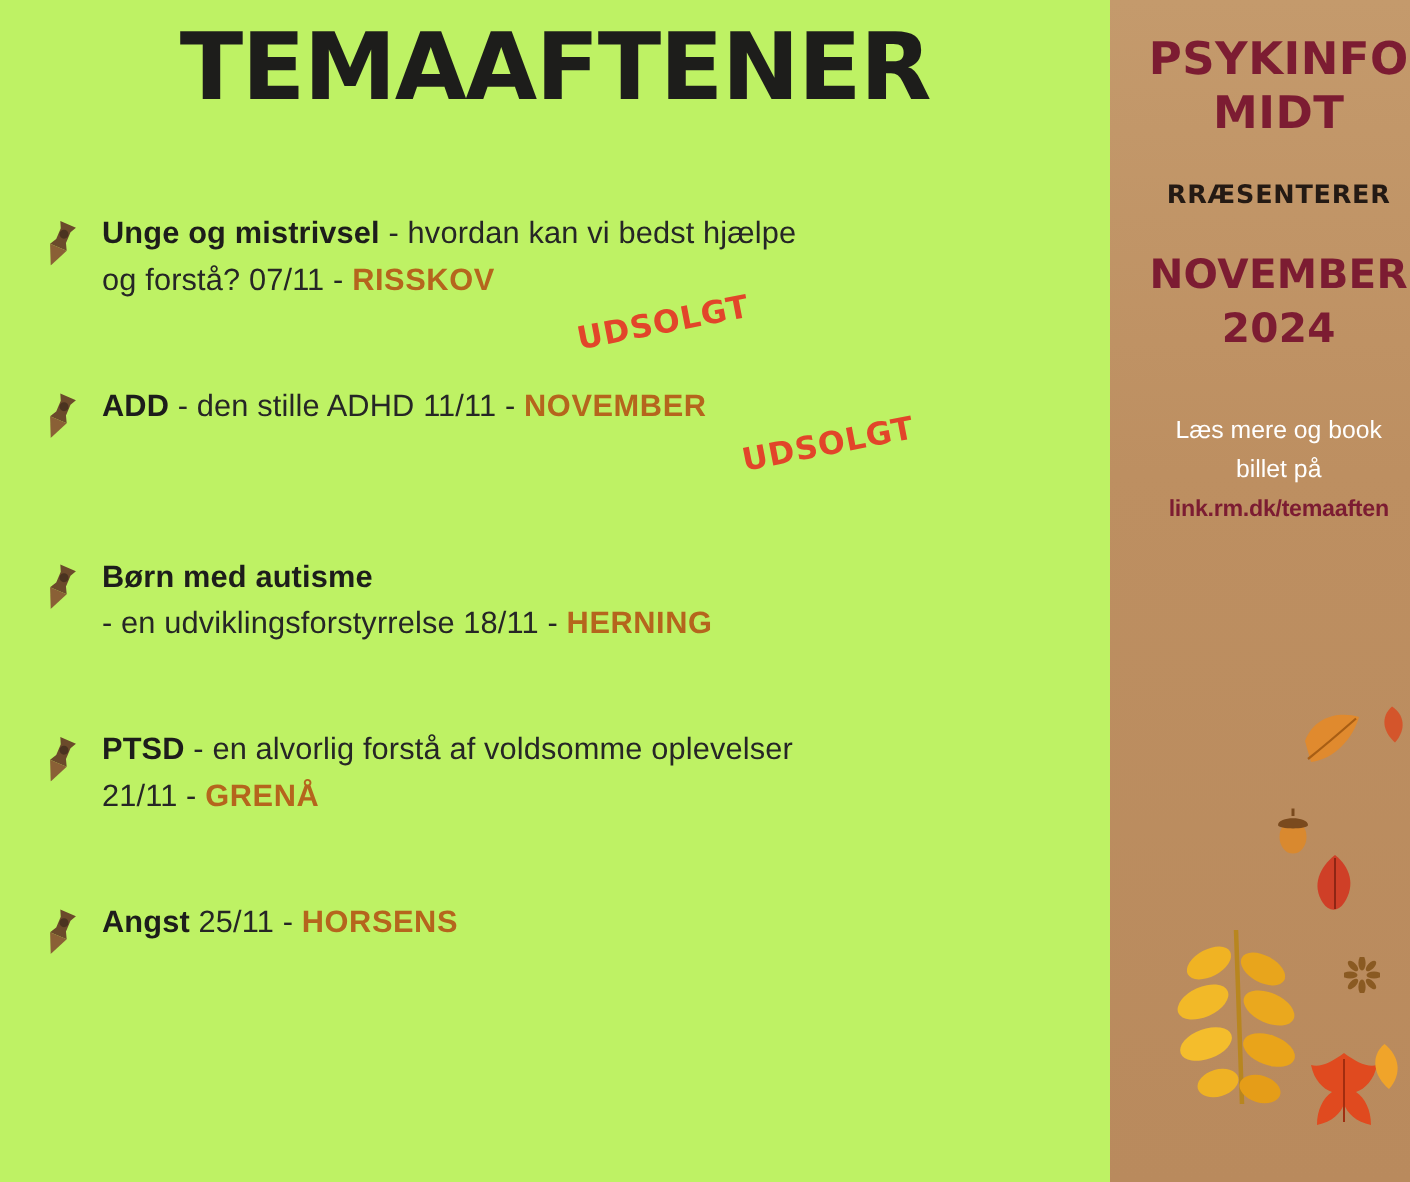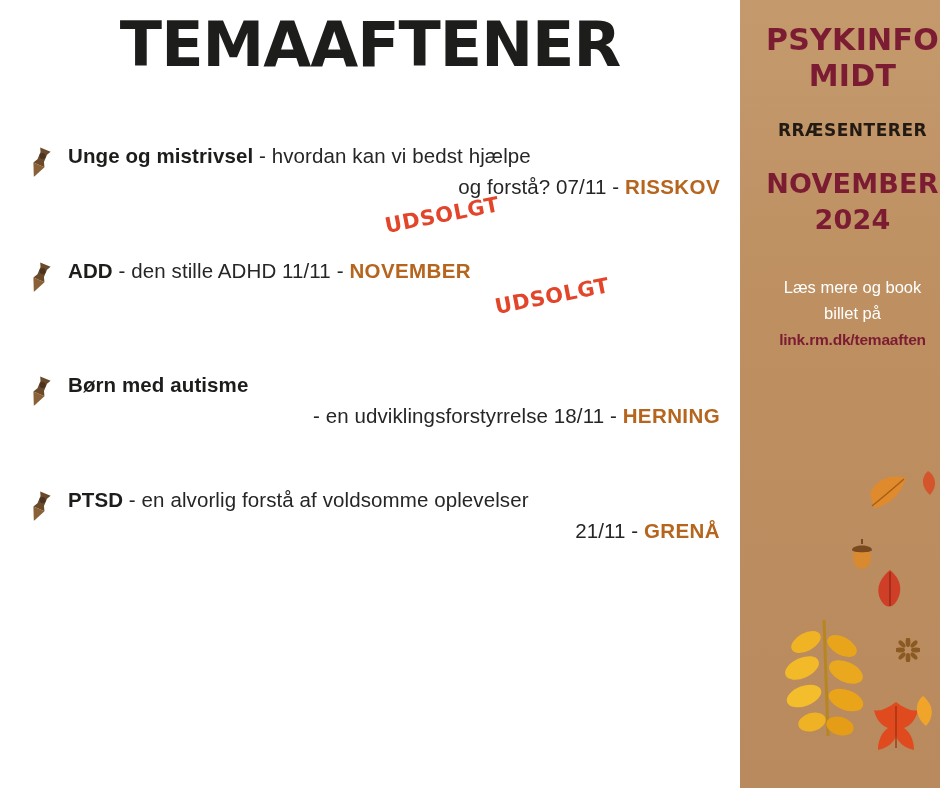--- a/index.html
+++ b/index.html
@@ -18,21 +18,21 @@
     width: 940px;
     height: 788px;
     background: #ece9e4;
     display: flex;
   }
   
   .left {
     position: relative;
     width: 740px;
     height: 788px;
-    background: #ffffff;
+    background: #bef264;
     box-sizing: border-box;
   }
   .title {
     position: absolute;
     left: 0;
     top: 8px;
     width: 740px;
     text-align: center;
     font-family: "DejaVu Sans", sans-serif;
     font-weight: bold;
@@ -63,21 +63,20 @@
     transform: rotate(-12deg);
   }
   .evline {
     font-size: 20.5px;
     line-height: 30px;
     color: #262626;
     letter-spacing: 0.1px;
   }
   .evline.second {
     margin-top: 1px;
-    text-align: right;
   }
   .bold {
     font-weight: bold;
     color: #1d1d1b;
   }
   .place {
     font-weight: bold;
     color: #b5651d;
     letter-spacing: 0.4px;
   }
@@ -210,20 +209,32 @@
               <path d="M19 3 L27 11 L22.5 12.5 L17 18 L15.5 23 L7 14.5 L12 13 L17.5 7.5 Z" fill="#6b4a2b"></path>
               <path d="M7 14.5 L2 28 L15.5 23 Z" fill="#8a6036"></path>
               <circle cx="18" cy="12" r="3" fill="#4a3320"></circle>
             </g>
           </svg>
         </span>
         <div class="evline"><span class="bold">PTSD</span><span> - en alvorlig forstå af voldsomme oplevelser</span></div>
         <div class="evline second"><span>21/11 - </span><span class="place">GRENÅ</span></div>
       </div>
 
+      <div class="event">
+        <span class="pin">
+          <svg width="30" height="30" viewBox="0 0 30 30">
+            <g transform="rotate(-10 15 15)">
+              <path d="M19 3 L27 11 L22.5 12.5 L17 18 L15.5 23 L7 14.5 L12 13 L17.5 7.5 Z" fill="#6b4a2b"></path>
+              <path d="M7 14.5 L2 28 L15.5 23 Z" fill="#8a6036"></path>
+              <circle cx="18" cy="12" r="3" fill="#4a3320"></circle>
+            </g>
+          </svg>
+        </span>
+        <div class="evline"><span class="bold">Angst</span><span> 25/11 - </span><span class="place">HORSENS</span></div>
+      </div>
 
     </div>
   </div>
 
   <div class="right">
 
     <div class="brand">
       <div>PSYKINFO</div>
       <div>MIDT</div>
     </div>

